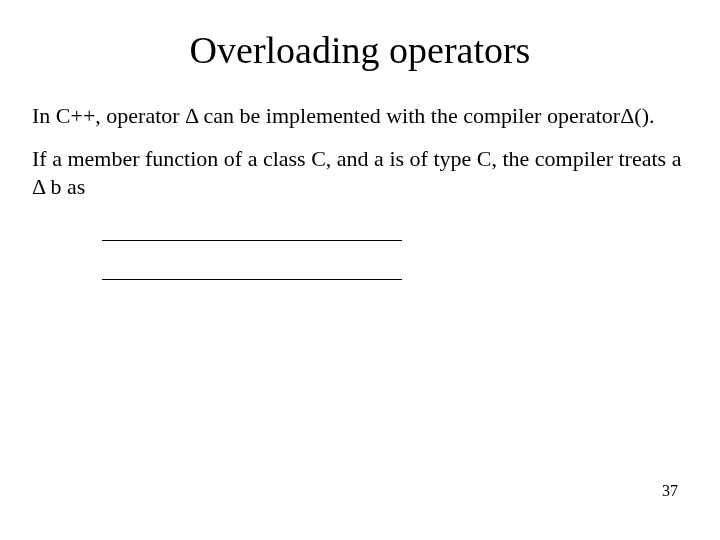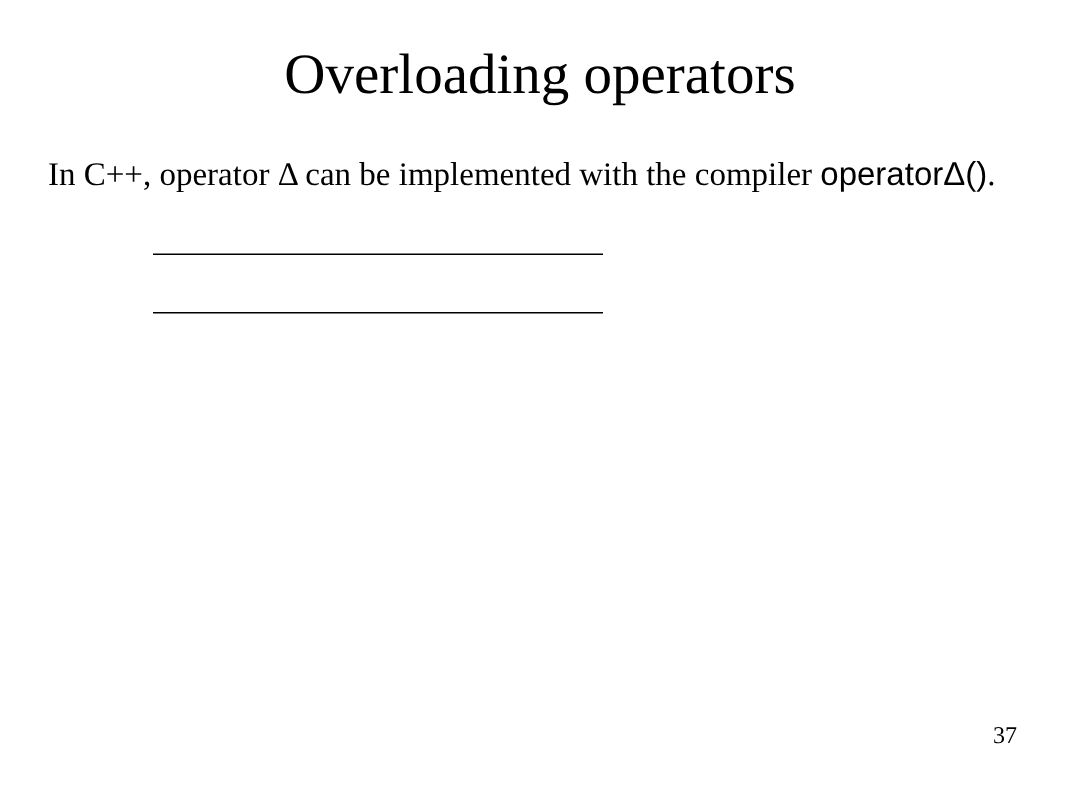--- a/index.html
+++ b/index.html
@@ -23,21 +23,21 @@
     font-size: 38px;
     font-weight: 400;
     margin: 0 0 30px 0;
   }
   .para {
     font-size: 22px;
     line-height: 1.3;
     margin: 0 0 14px 0;
   }
   .mono {
-    font-family: Liberation Sans, sans-serif;
+    font-family: Liberation Serif, serif;
   }
   .blank {
     display: block;
     width: 300px;
     border-bottom: 1px solid #000;
     height: 24px;
     margin: 4px 0 14px 70px;
   }
   .pagenum {
     position: absolute;
@@ -50,20 +50,23 @@
 <body>
 
 <div class="slide">
 
   <h1 class="title">Overloading operators</h1>
 
   <p class="para">
     <span>In C++, operator Δ can be implemented with the compiler </span><span class="mono">operatorΔ()</span><span>.</span>
   </p>
 
+  <p class="para">
+    <span>If a member function of a class C, and </span><span class="mono">a</span><span> is of type C, the compiler treats </span><span class="mono">a Δ b</span><span> as</span>
+  </p>
 
   <span class="blank"></span>
 
 
   <span class="blank"></span>
 
   <div class="pagenum">37</div>
 
 </div>
 

